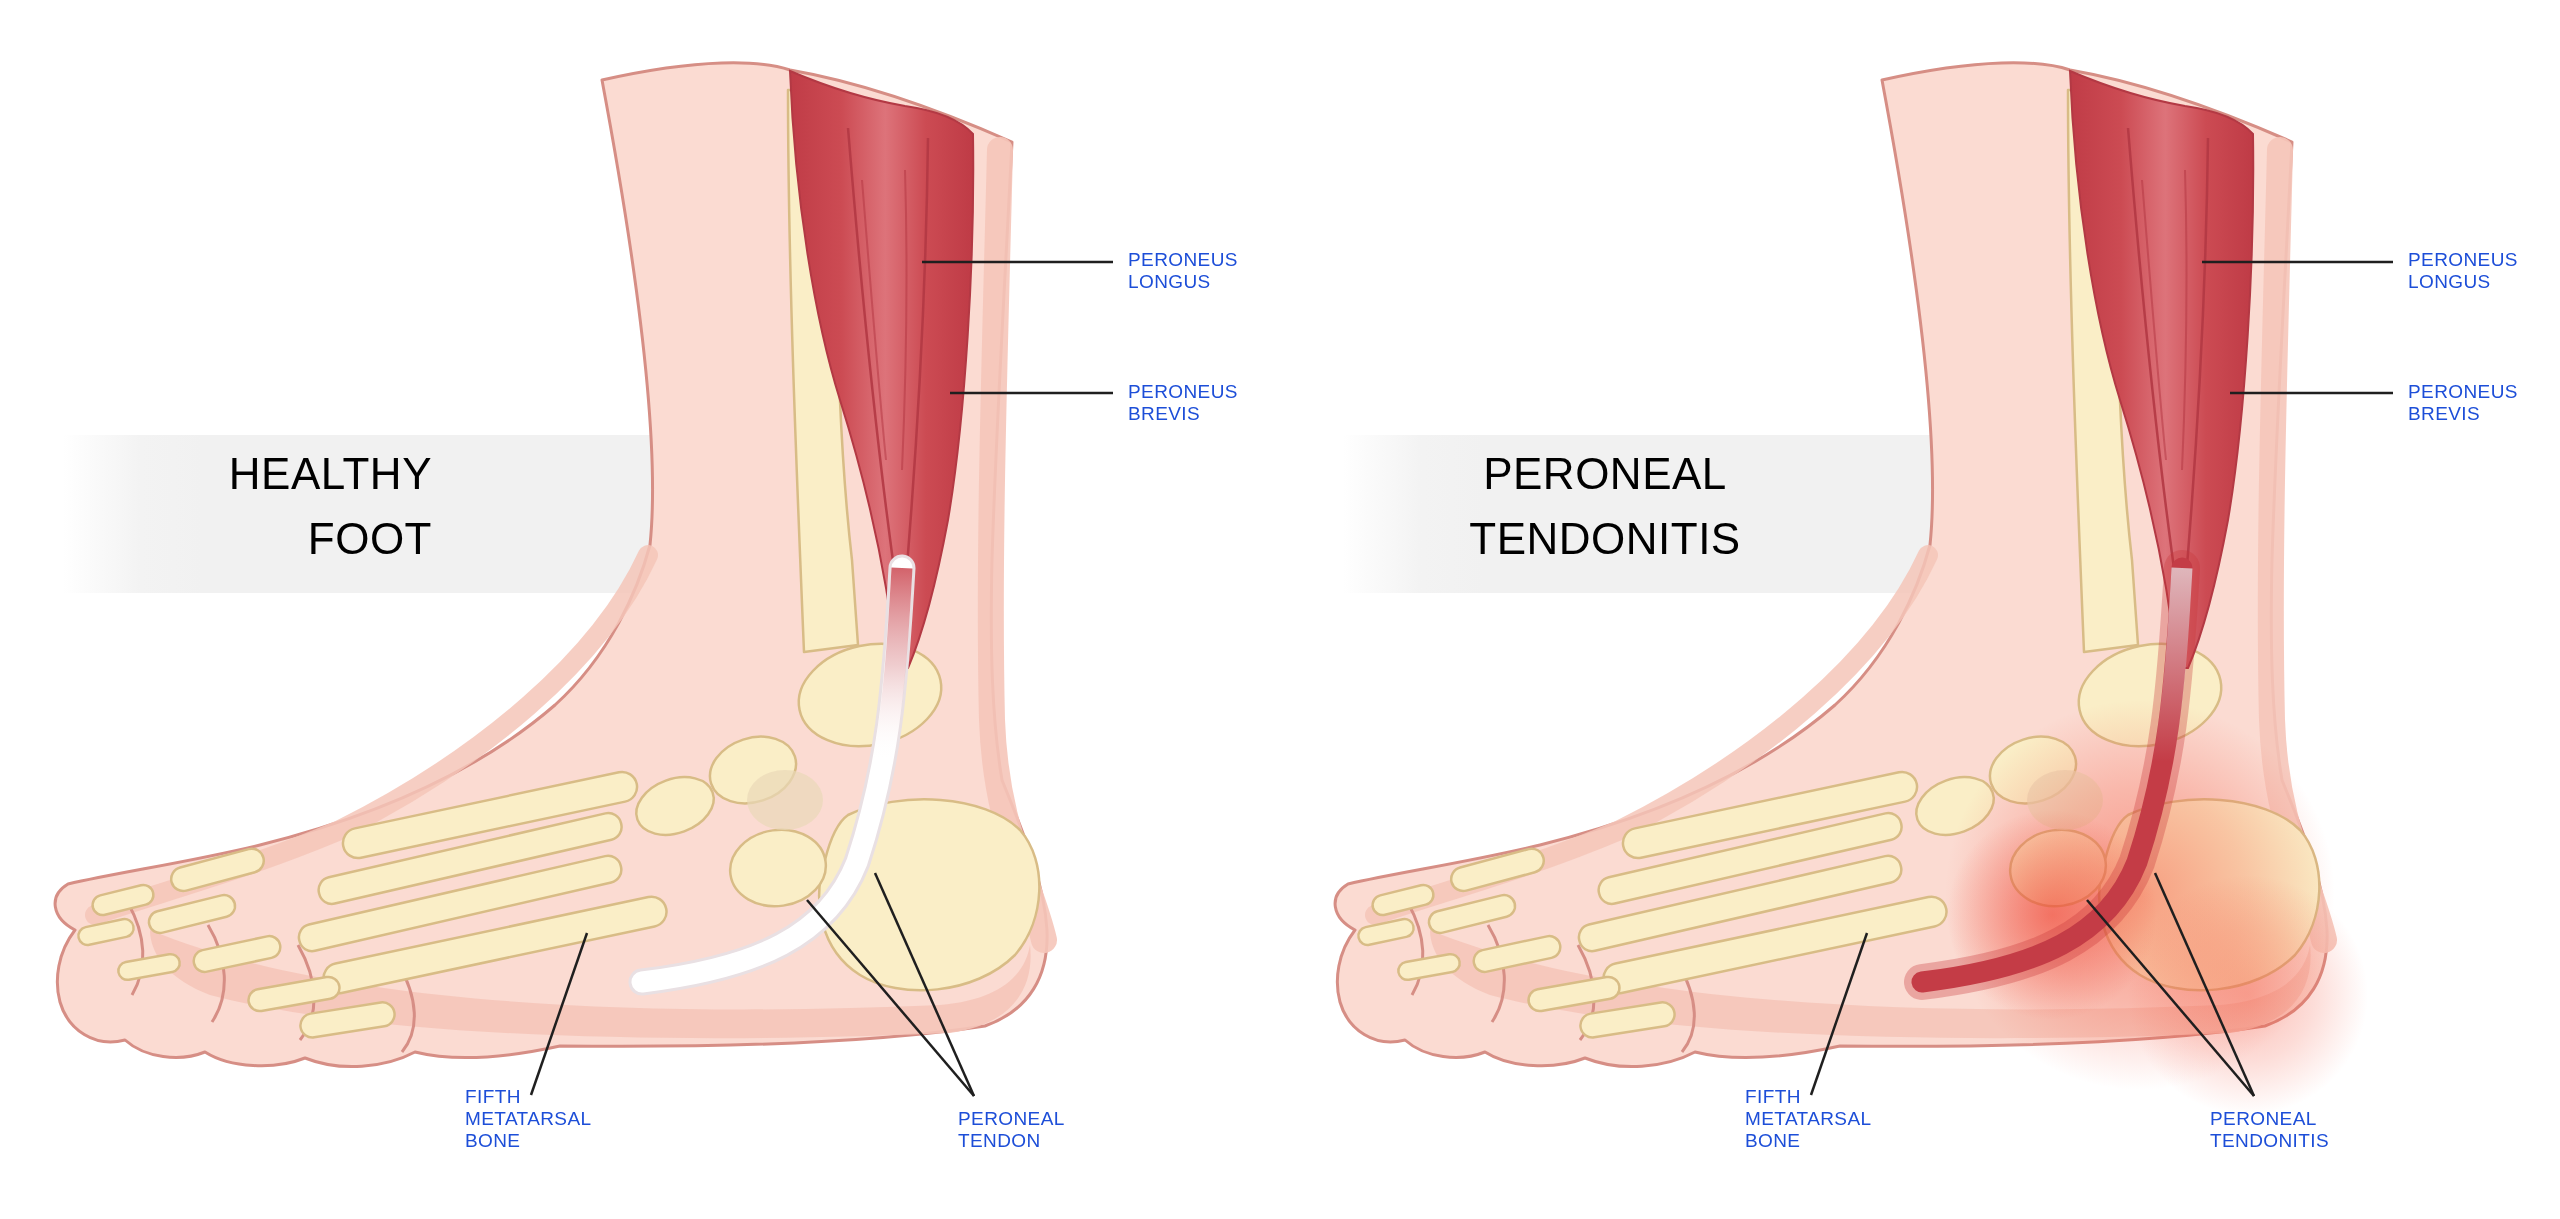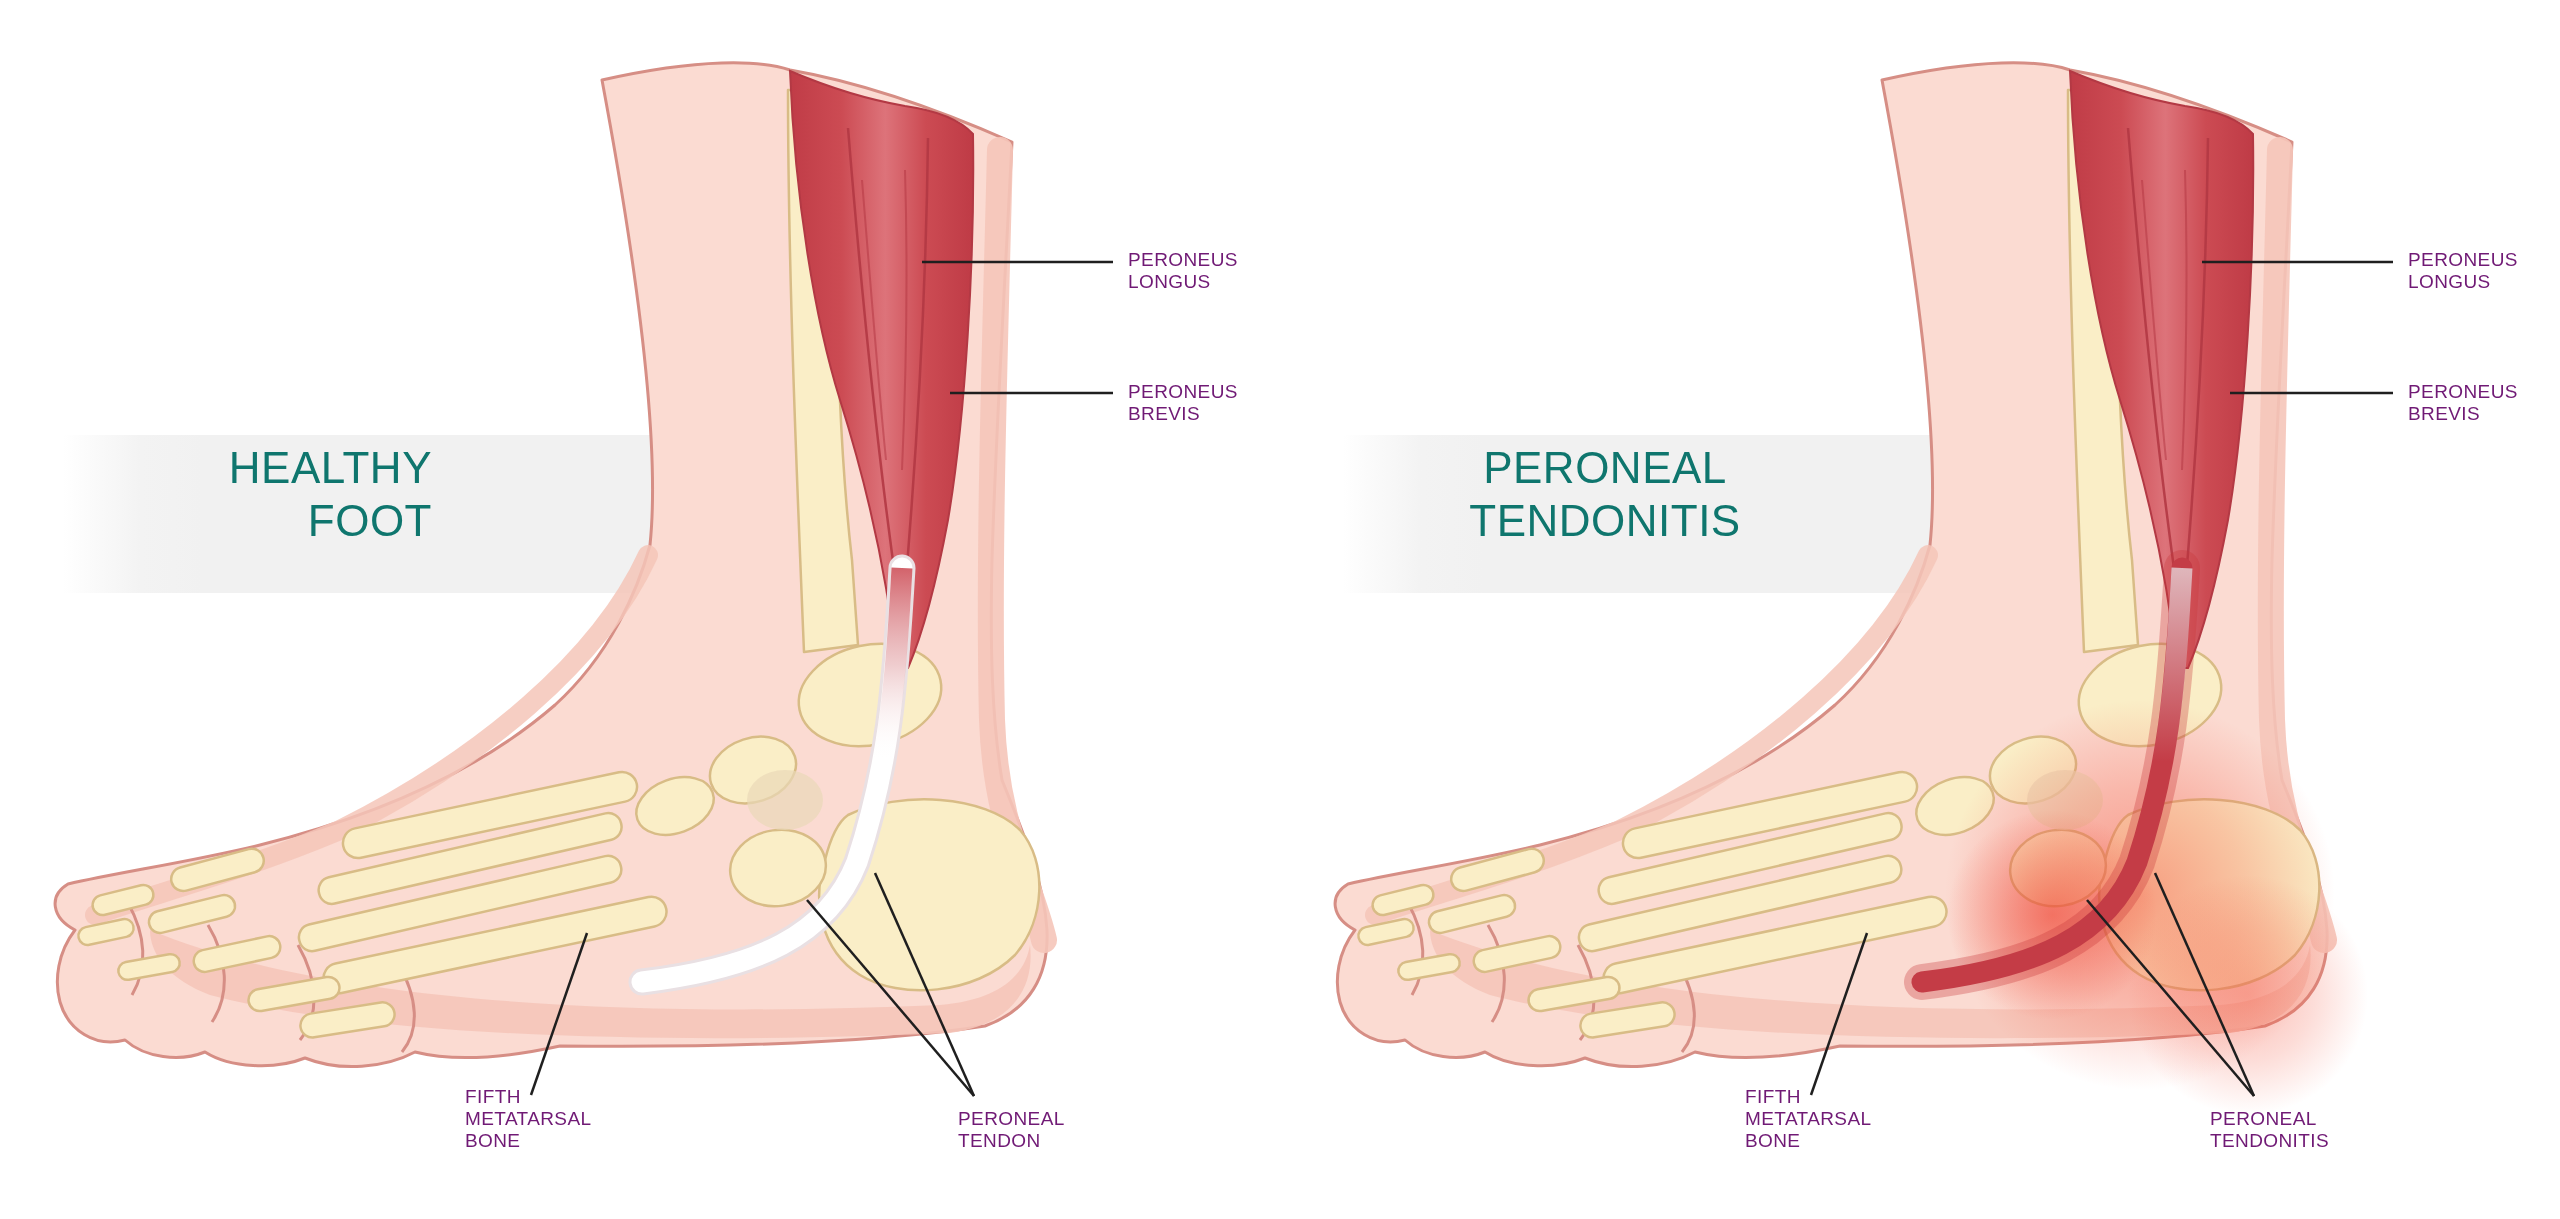--- a/index.html
+++ b/index.html
@@ -6,30 +6,30 @@
   #canvas{
     position:relative;
     width:2560px;height:1219px;
     background:#ffffff;
     overflow:hidden;
     font-family:"Liberation Sans",sans-serif;
   }
   #art{position:absolute;left:0;top:0;}
   .title{
     position:absolute;
-    font-size:44px;line-height:53px;
-    color:#0f766e;letter-spacing:.5px;
+    font-size:44px;line-height:65px;
+    color:#000000;letter-spacing:.5px;
     white-space:pre-line;
   }
   #title-left{left:112px;top:441px;width:320px;text-align:right;}
   #title-right{left:1355px;top:441px;width:500px;text-align:center;}
   .anno{
     position:absolute;
     font-size:19px;line-height:22px;
-    color:#701a75;letter-spacing:.4px;
+    color:#1d4ed8;letter-spacing:.4px;
     white-space:pre-line;
   }
   #anno-longus-l{left:1128px;top:249px;}
   #anno-brevis-l{left:1128px;top:381px;}
   #anno-fifth-l{left:465px;top:1086px;}
   #anno-tendon-l{left:958px;top:1108px;}
   #anno-longus-r{left:2408px;top:249px;}
   #anno-brevis-r{left:2408px;top:381px;}
   #anno-fifth-r{left:1745px;top:1086px;}
   #anno-tendonitis-r{left:2210px;top:1108px;}

